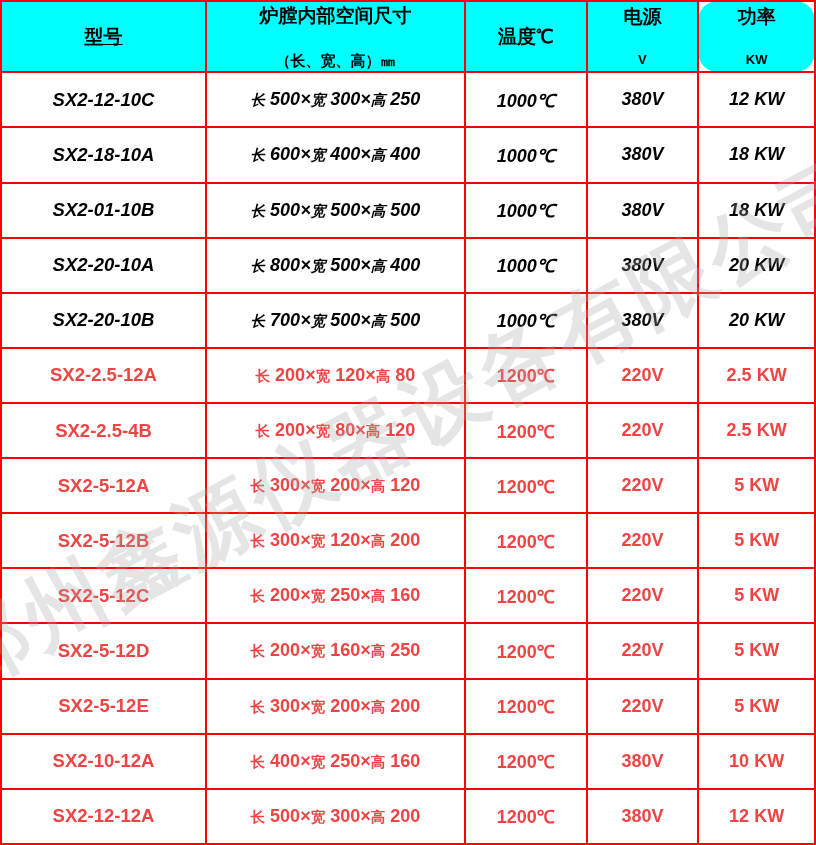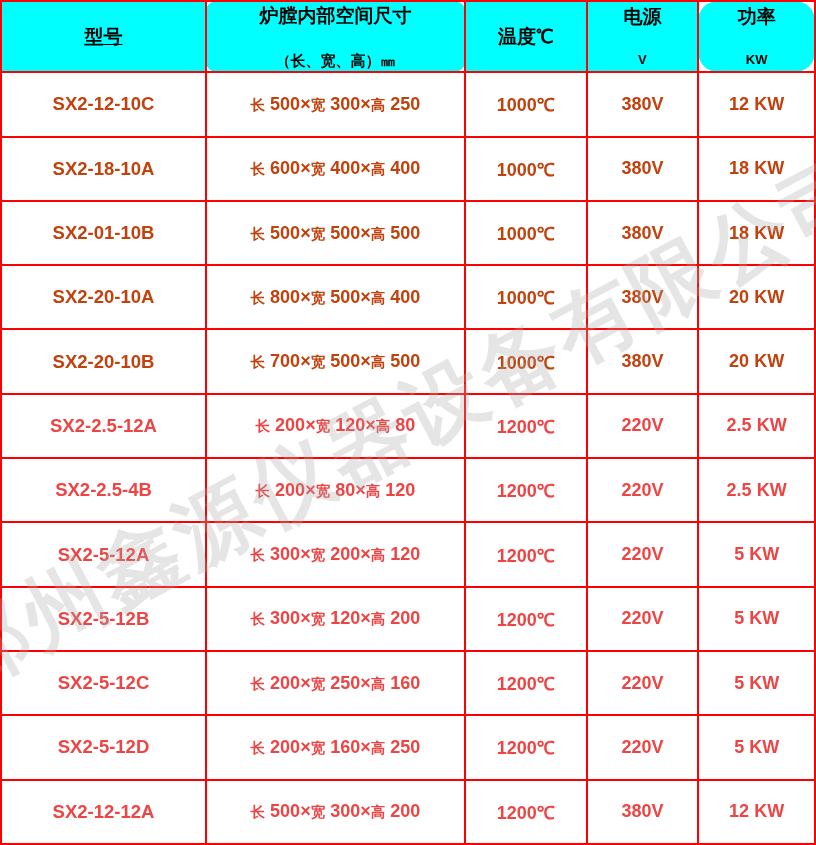--- a/index.html
+++ b/index.html
@@ -29,37 +29,37 @@
     font-weight: bold;
     padding: 0;
   }
   thead th {
     background: #00ffff;
     color: #000000;
     font-size: 19px;
     line-height: 1.45;
   }
   .col-model   { width: 200px; text-decoration: underline; }
-  .col-size    { width: 253px; border-radius: 10px; }
+  .col-size    { width: 253px; }
   .col-temp    { width: 118px; }
   .col-power   { width: 108px; }
   .col-kw      { width: 113px; border-radius: 20px; }
 
   tbody td {
     background: #ffffff;
     font-size: 18px;
     height: 48px;
   }
   tbody tr td.model { font-size: 18.5px; }
   tbody td.size { font-size: 18px; }
   .small-label {
     font-size: 14.5px;
     font-weight: bold;
   }
-  .black { color: #c2410c; }
+  .black { color: #000000; font-style: italic; }
   .red   { color: #ef4444; margin-top: 45px; }
 
   .head-sub {
     font-size: 15px;
     display: block;
     margin-top: 20px;
   }
   .head-unit {
     font-size: 13px;
     font-weight: bold;
@@ -189,20 +189,34 @@
         <td class="red">5 KW</td>
       </tr>
       <tr>
         <td class="model red">SX2-5-12D</td>
         <td class="size red"><span class="small-label">长</span> <span>200</span><span>×</span><span class="small-label">宽</span> <span>160</span><span>×</span><span class="small-label">高</span> <span>250</span></td>
         <td class="red">1200℃</td>
         <td class="red">220V</td>
         <td class="red">5 KW</td>
       </tr>
       <tr>
+        <td class="model red">SX2-5-12E</td>
+        <td class="size red"><span class="small-label">长</span> <span>300</span><span>×</span><span class="small-label">宽</span> <span>200</span><span>×</span><span class="small-label">高</span> <span>200</span></td>
+        <td class="red">1200℃</td>
+        <td class="red">220V</td>
+        <td class="red">5 KW</td>
+      </tr>
+      <tr>
+        <td class="model red">SX2-10-12A</td>
+        <td class="size red"><span class="small-label">长</span> <span>400</span><span>×</span><span class="small-label">宽</span> <span>250</span><span>×</span><span class="small-label">高</span> <span>160</span></td>
+        <td class="red">1200℃</td>
+        <td class="red">380V</td>
+        <td class="red">10 KW</td>
+      </tr>
+      <tr>
         <td class="model red">SX2-12-12A</td>
         <td class="size red"><span class="small-label">长</span> <span>500</span><span>×</span><span class="small-label">宽</span> <span>300</span><span>×</span><span class="small-label">高</span> <span>200</span></td>
         <td class="red">1200℃</td>
         <td class="red">380V</td>
         <td class="red">12 KW</td>
       </tr>
     </tbody>
 </table>
 
 </body></html>

